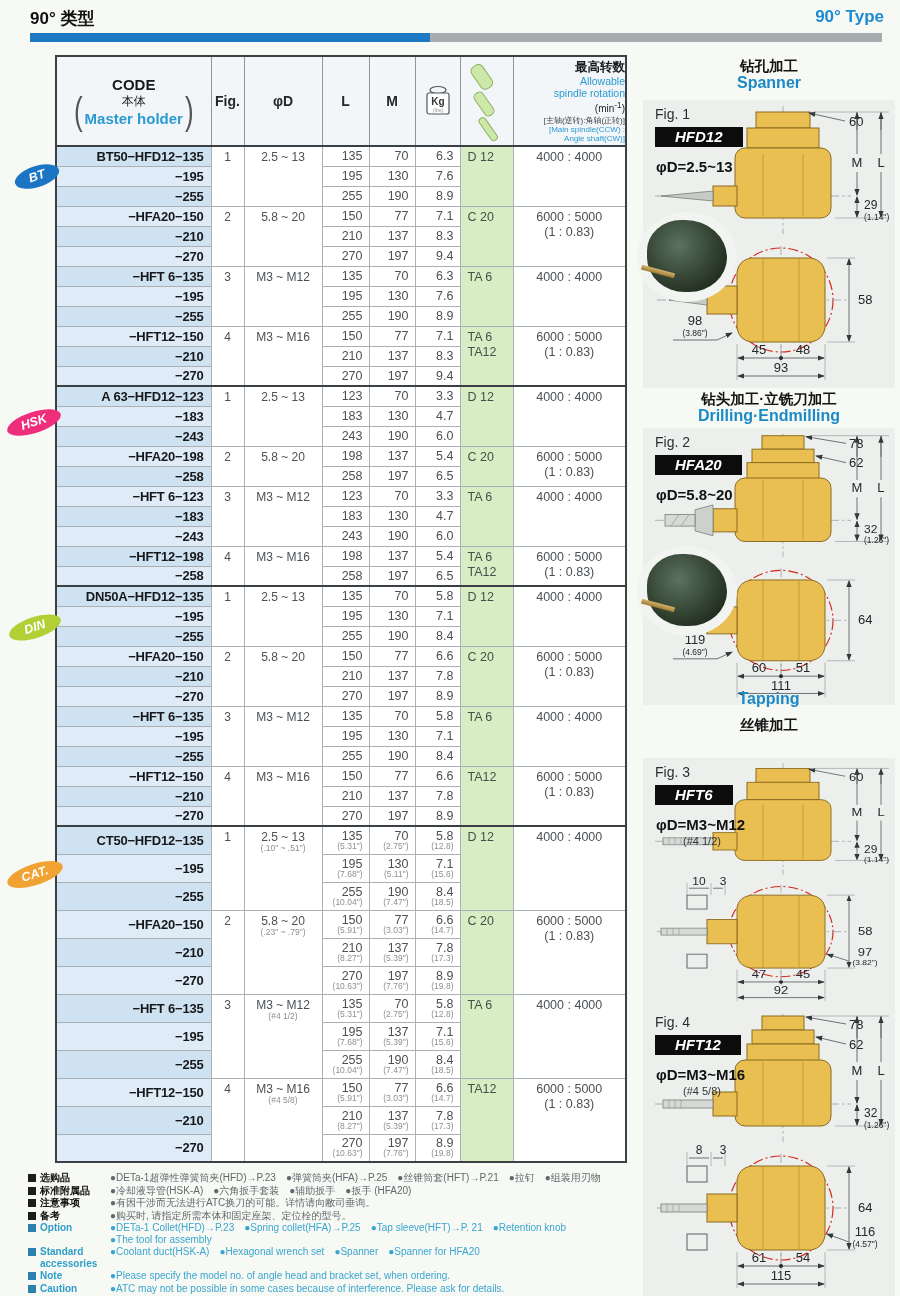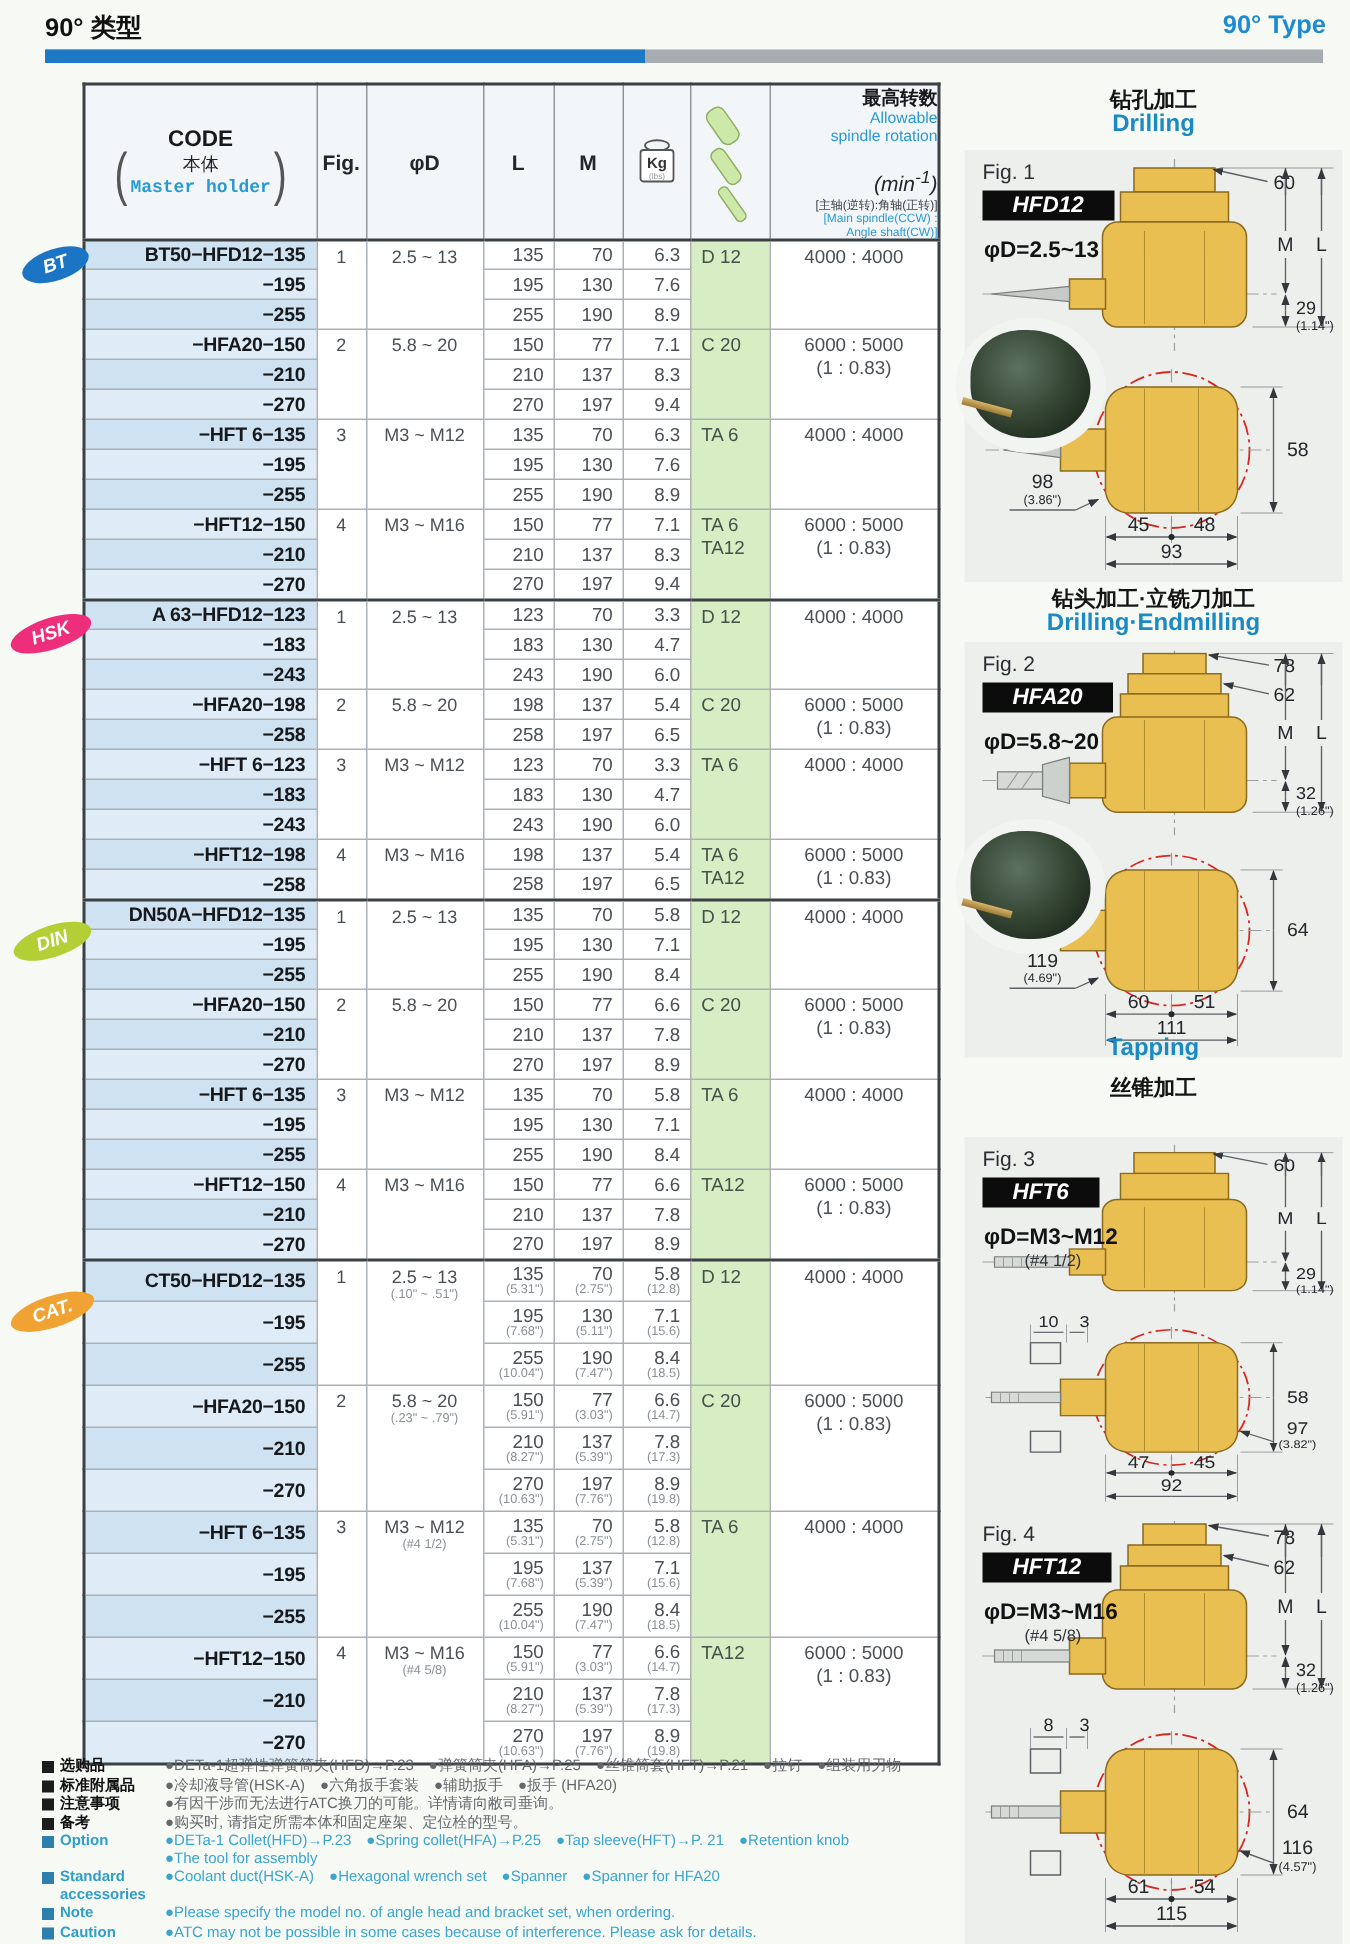--- a/index.html
+++ b/index.html
@@ -28,25 +28,25 @@
   .c-tool{background:#d9edc4;font-size:12.5px;color:#44524a;vertical-align:top;
           padding:3px 0 0 7px!important;line-height:15px;}
   .c-rot{font-size:12.5px;color:#4b5055;text-align:center;vertical-align:top;
          padding-top:3px!important;line-height:15px;}
   .sub{display:block;font-size:8.5px;color:#8a9094;line-height:9px;font-weight:normal;}
   
   .h-code-t{font-size:15px;font-weight:bold;color:#16181c;text-align:center;}
   .h-paren{display:flex;align-items:center;justify-content:center;gap:2px;}
   .par{font-size:26px;font-weight:100;color:#555;transform:scaleY(1.5);line-height:1;}
   .h-cn{display:block;font-size:12px;color:#222;text-align:center;}
-  .h-en{display:block;font-size:12px;font-weight:bold;color:#2a9ad2;text-align:center;font-family:Liberation Mono, monospace;}
+  .h-en{display:block;font-size:15px;font-weight:bold;color:#2a9ad2;text-align:center;}
   .h-b{font-size:14px;font-weight:bold;color:#23262a;text-align:center;}
   .h-rot1{font-size:12.5px;font-weight:bold;color:#16181c;}
   .h-rot2{font-size:10.5px;font-weight:normal;color:#2a9ad2;line-height:11.5px;}
-  .h-rot3{font-size:14px;color:#23262a;margin-top:15px;font-style:italic;}
+  .h-rot3{font-size:10px;color:#23262a;margin-top:1px;}
   .h-rot4{font-size:8px;color:#3a3f44;line-height:9px;margin-top:1px;}
   .h-rot5{font-size:8px;color:#2a9ad2;line-height:9px;}
   .h-rotwrap{text-align:right;}
   
   .gtag{position:absolute;color:#fff;font-weight:bold;font-style:italic;font-size:12.5px;
         text-align:center;border-radius:50%;transform:rotate(-18deg);line-height:21px;height:21px;}
   
   #legend{left:28px;top:1172px;width:606px;}
   .lrow{display:flex;align-items:flex-start;margin-bottom:1px;}
   .sq{width:8px;height:8px;margin:2px 4px 0 0;flex:0 0 8px;}
@@ -556,21 +556,21 @@
     <div class="lrow">
        <span class="sq en"></span>
        <span class="llabel en">Caution</span>
        <div class="llines en">
         <div>●ATC may not be possible in some cases because of interference. Please ask for details.</div>
       </div>
      </div>
   </div>
 
 <div class="abs sec-cn" style="top:57px">钻孔加工</div>
-<div class="abs sec-en" style="top:74px">Drilling</div>
+<div class="abs sec-en" style="top:74px">Spanner</div>
 <div class="panel" id="panel1" style="top:100px;height:288px">
   <div class="figsvg" id="figsvg0"><svg width="252" height="288" viewBox="0 0 252 288" preserveAspectRatio="none" xmlns="http://www.w3.org/2000/svg">
         <defs>
           <marker id="ar0" viewBox="0 0 8 8" refX="7" refY="4" markerWidth="8" markerHeight="8" orient="auto">
             <path d="M0,1 L8,4 L0,7 Z" fill="#33383c"></path>
           </marker>
         </defs>
         <line x1="12" y1="96" x2="208" y2="96" stroke="#9aa0a4" stroke-width="0.8" stroke-dasharray="9 3 2.5 3"></line>
         <line x1="140" y1="6" x2="140" y2="134" stroke="#9aa0a4" stroke-width="0.8" stroke-dasharray="9 3 2.5 3"></line>
         <rect x="113" y="12" width="54" height="16" fill="#eabf52" stroke="#8a6a1e" stroke-width="1"></rect>

